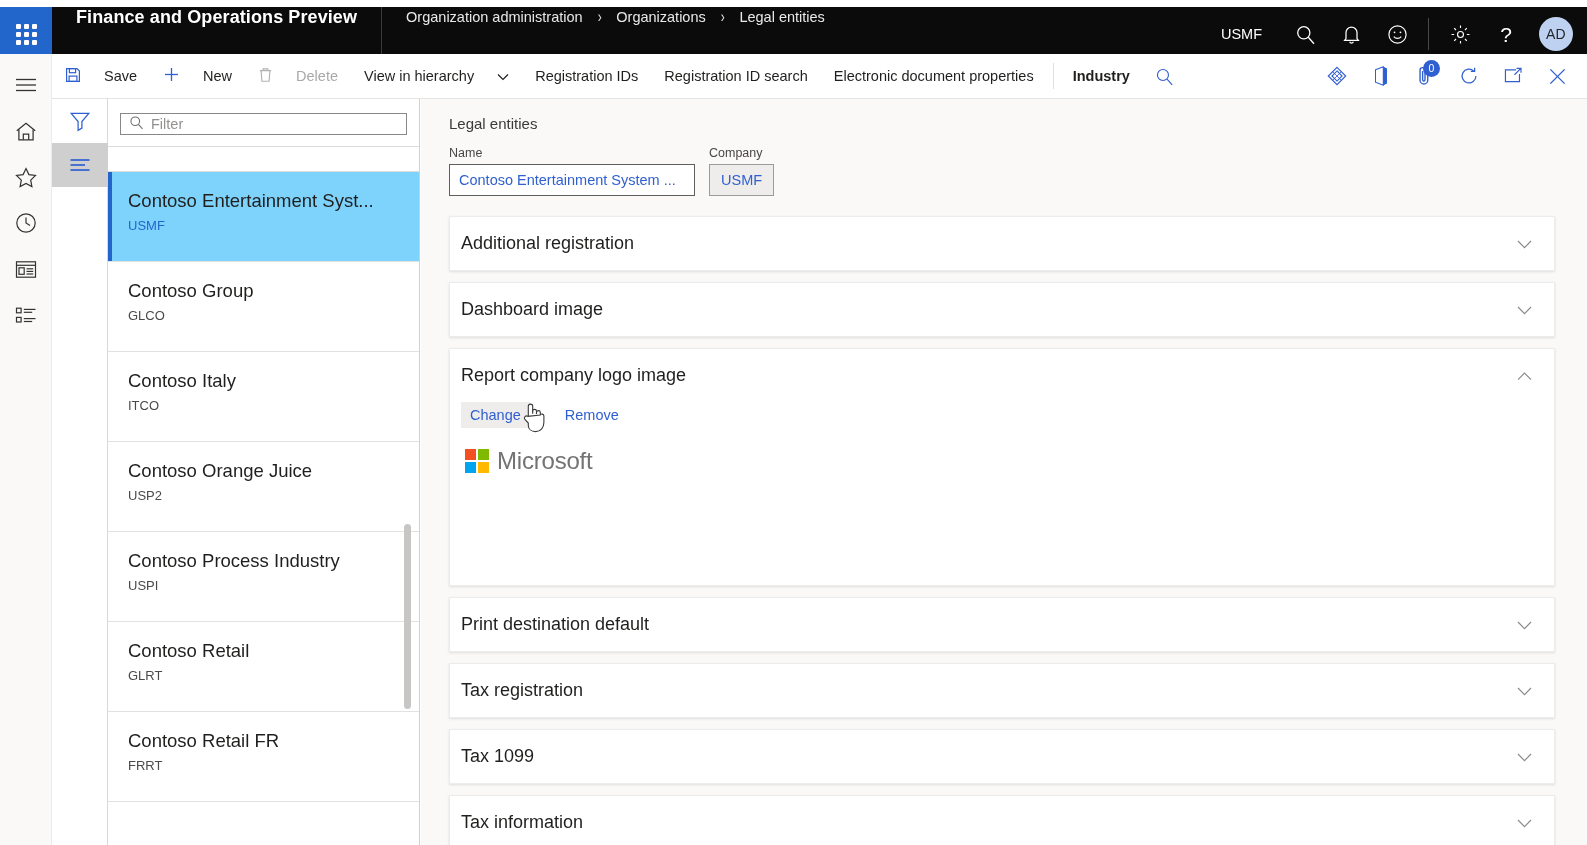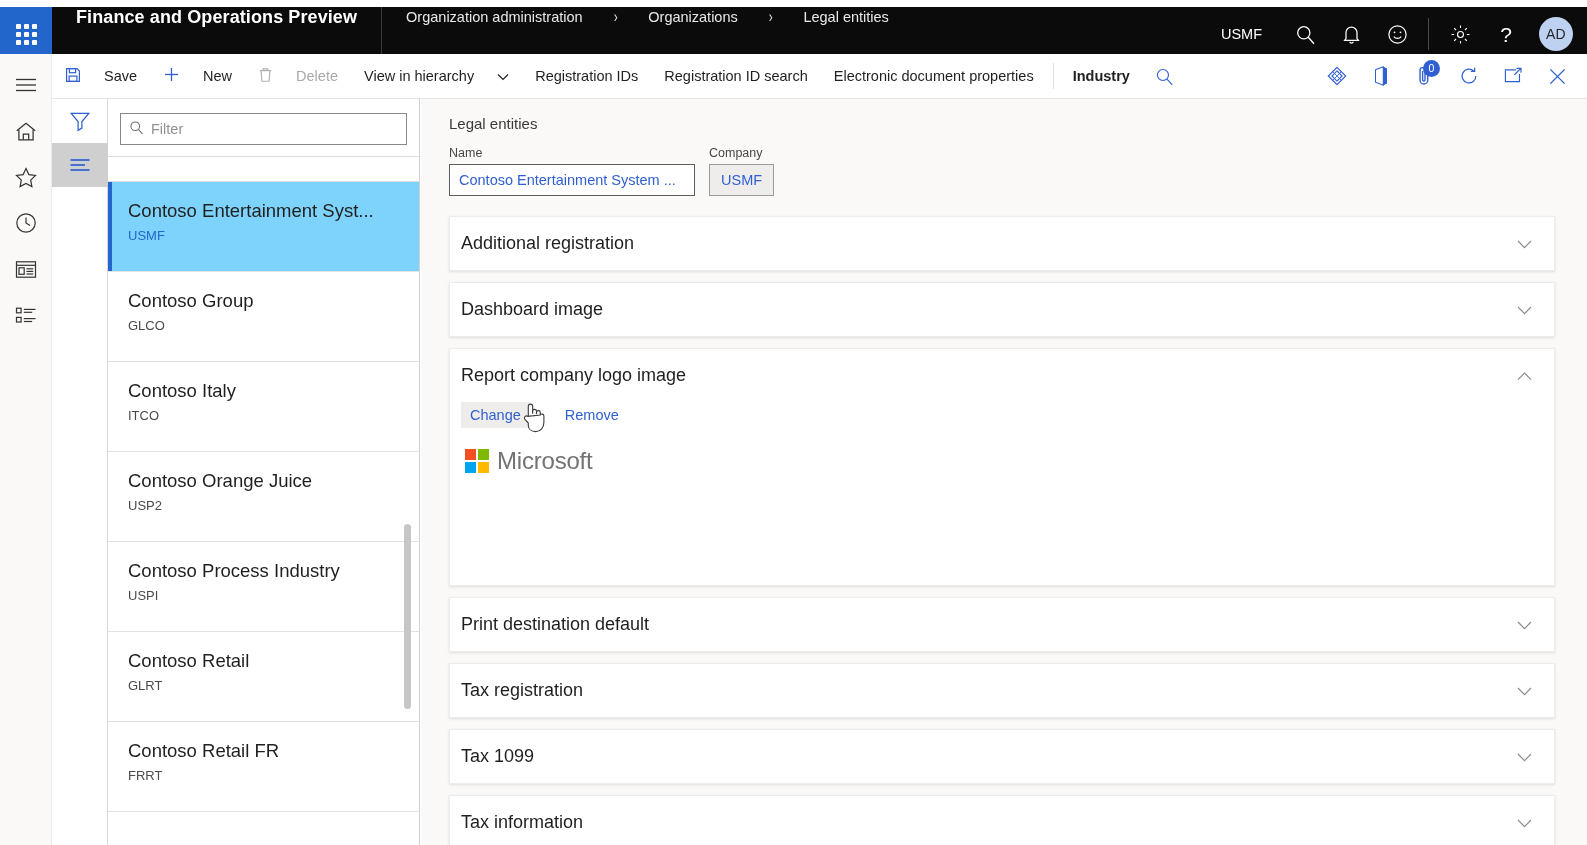--- a/index.html
+++ b/index.html
@@ -27,21 +27,21 @@
   }
   .waffle-grid i { display: block; width: 5px; height: 5px; background: #fff; border-radius: 1px; }
   .app-title {
     color: #ffffff; font-size: 18px; font-weight: bold;
     padding-left: 24px; letter-spacing: 0.1px; white-space: nowrap;
   }
   .topbar-divider {
     width: 1px; height: 54px; background: #3a3a3a; margin-left: 24px;
   }
   .breadcrumb {
-    display: flex; align-items: center; padding-left: 24px; gap: 16px;
+    display: flex; align-items: center; padding-left: 24px; gap: 0;
   }
   .bc-item {
     color: #e8e8e8; font-size: 14.5px; white-space: nowrap; cursor: pointer;
   }
   .bc-sep {
     color: #e0e0e0; font-size: 17px; margin: 0 14px; font-weight: 300;
     transform: scaleX(0.7);
   }
   .topbar-right {
     margin-left: auto; display: flex; align-items: center; height: 54px; padding-right: 14px;
@@ -108,21 +108,21 @@
   }
   .fr-btn.active { background: #cfcfcf; }
 
   
   .listpane {
     position: absolute; left: 108px; top: 99px; width: 312px; height: 746px;
     background: #ffffff; border-right: 1px solid #d0d0d0; overflow: hidden;
   }
   .filterbox-wrap { padding: 14px 12px 11px 12px; }
   .filterbox {
-    height: 32px; border: 1px solid #8a8886; background: #fff;
+    height: 22px; border: 1px solid #8a8886; background: #fff;
     display: flex; align-items: center; padding: 0 8px; gap: 7px;
   }
   .filterbox input {
     border: 0; outline: 0; font-size: 14.5px; color: #323130;
     font-family: "Liberation Sans", sans-serif; width: 100%; background: transparent;
   }
   .filterbox input::placeholder { color: #93918f; }
   .list-header-strip {
     height: 26px; border-top: 1px solid #dcdcdc; border-bottom: 1px solid #dcdcdc;
     background: #ffffff; margin: 0 0 0 0;

